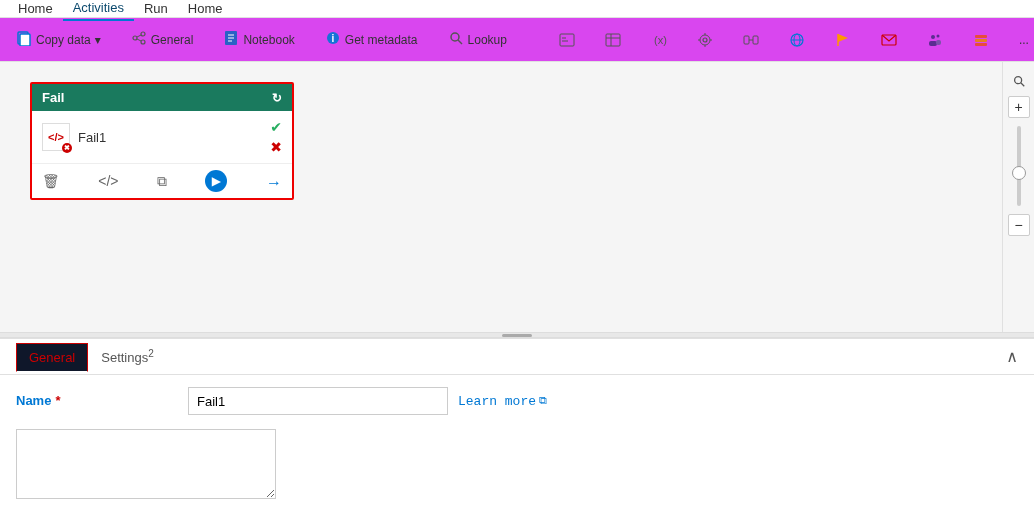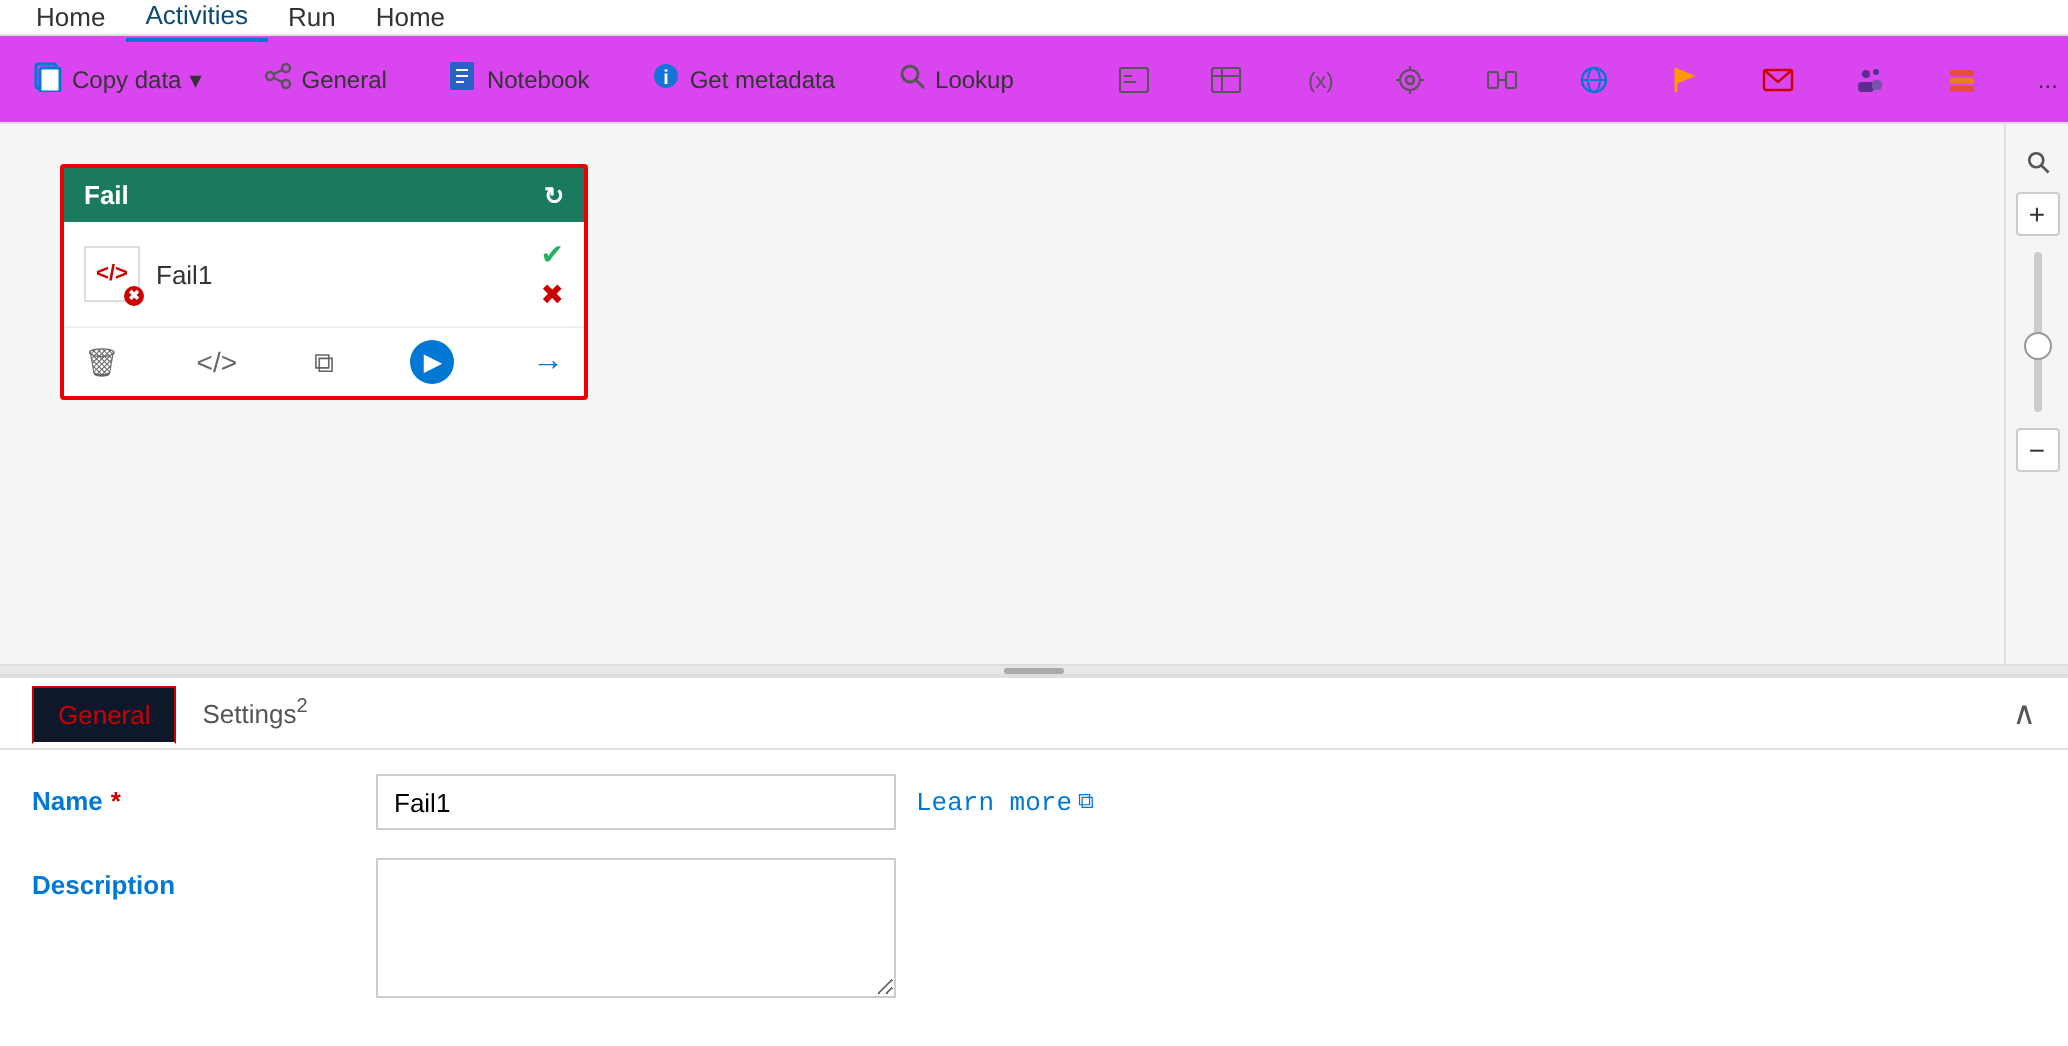--- a/index.html
+++ b/index.html
@@ -269,20 +269,19 @@
       <div class="form-control-wrap">
         <input class="form-input" type="text" value="Fail1" style="">
         <a class="learn-more-link">
           <span>Learn more</span>
           <span style="font-size:11px;">⧉</span>
         </a>
       </div>
     </div>
 
     <div class="form-row">
-      <div class="form-label">Description</div>
       <div class="form-control-wrap">
         <textarea class="form-textarea" style=""></textarea>
       </div>
     </div>
 
   </div>
 </div>
 
 </body></html>

